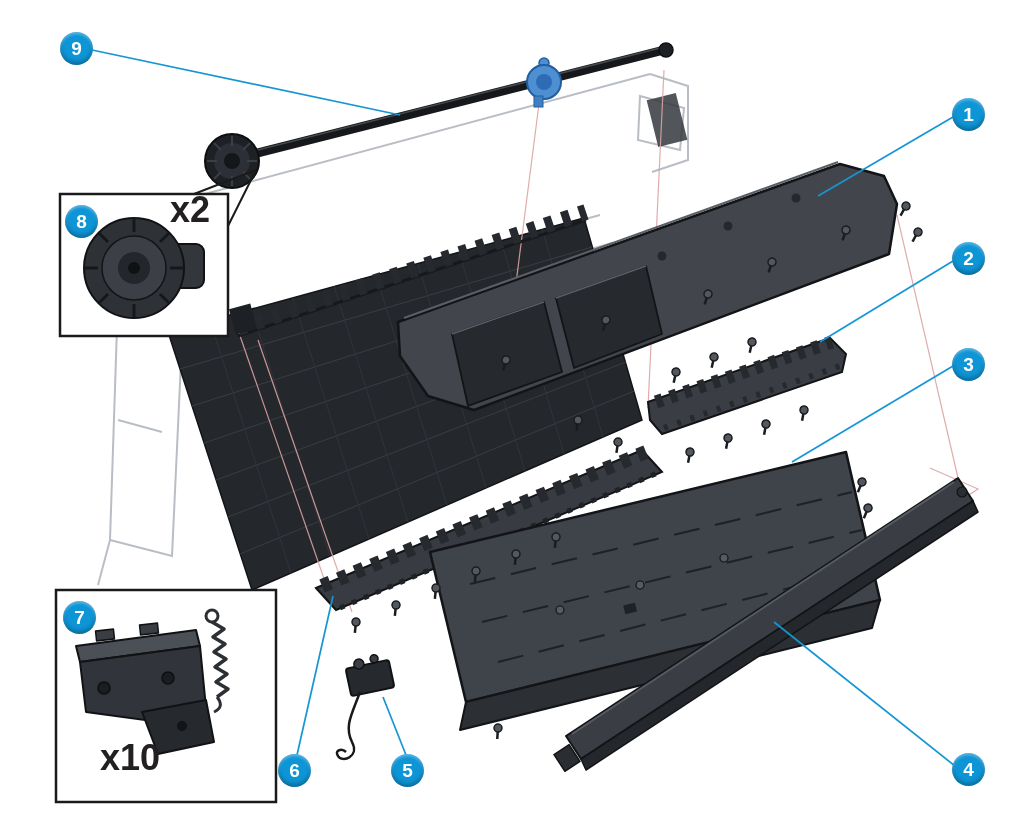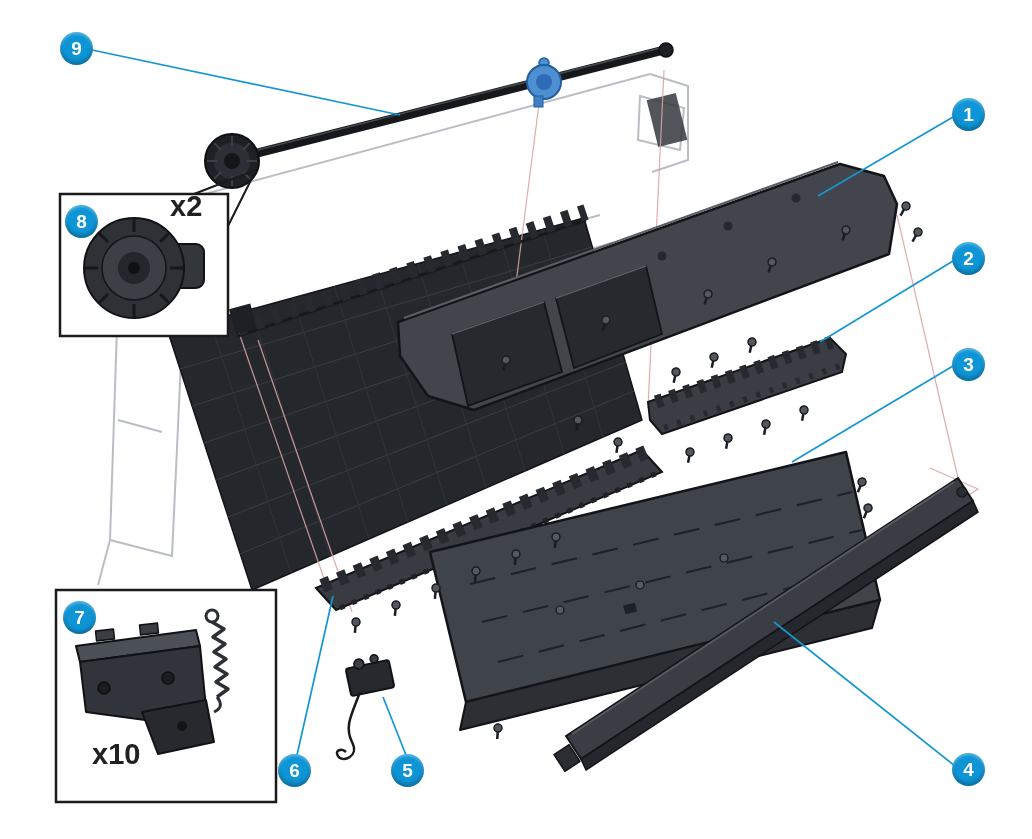--- a/index.html
+++ b/index.html
@@ -12,24 +12,24 @@
     position:absolute;width:33px;height:33px;border-radius:50%;
     background:#0e95d6;color:#ffffff;display:flex;align-items:center;justify-content:center;
     font-size:19px;font-weight:bold;line-height:1;
     box-shadow:inset 0 -3px 4px rgba(0,0,0,.28), inset 0 2px 3px rgba(255,255,255,.35);
     user-select:none;
   }
   .c1{left:952px;top:98px}  .c2{left:952px;top:242px} .c3{left:952px;top:348px}
   .c4{left:952px;top:753px} .c5{left:391px;top:754px} .c6{left:278px;top:754px}
   .c7{left:63px;top:601px}  .c8{left:65px;top:205px}  .c9{left:60px;top:32px}
   .qty{
-    position:absolute;font-weight:bold;color:#232021;font-size:29px;line-height:1;
+    position:absolute;font-weight:bold;color:#232021;font-size:36px;line-height:1;
   }
   .qty-x2{left:170px;top:192px}
-  .qty-x10{left:92px;top:740px}
+  .qty-x10{left:100px;top:740px}
 </style>
 </head>
 <body>
 
 <div class="stage">
 
   <svg width="1032" height="839" viewBox="0 0 1032 839">
     <defs>
       <g id="screw">
         <circle r="4" fill="#53575e" stroke="#1a1c1f" stroke-width="1.5"></circle>

